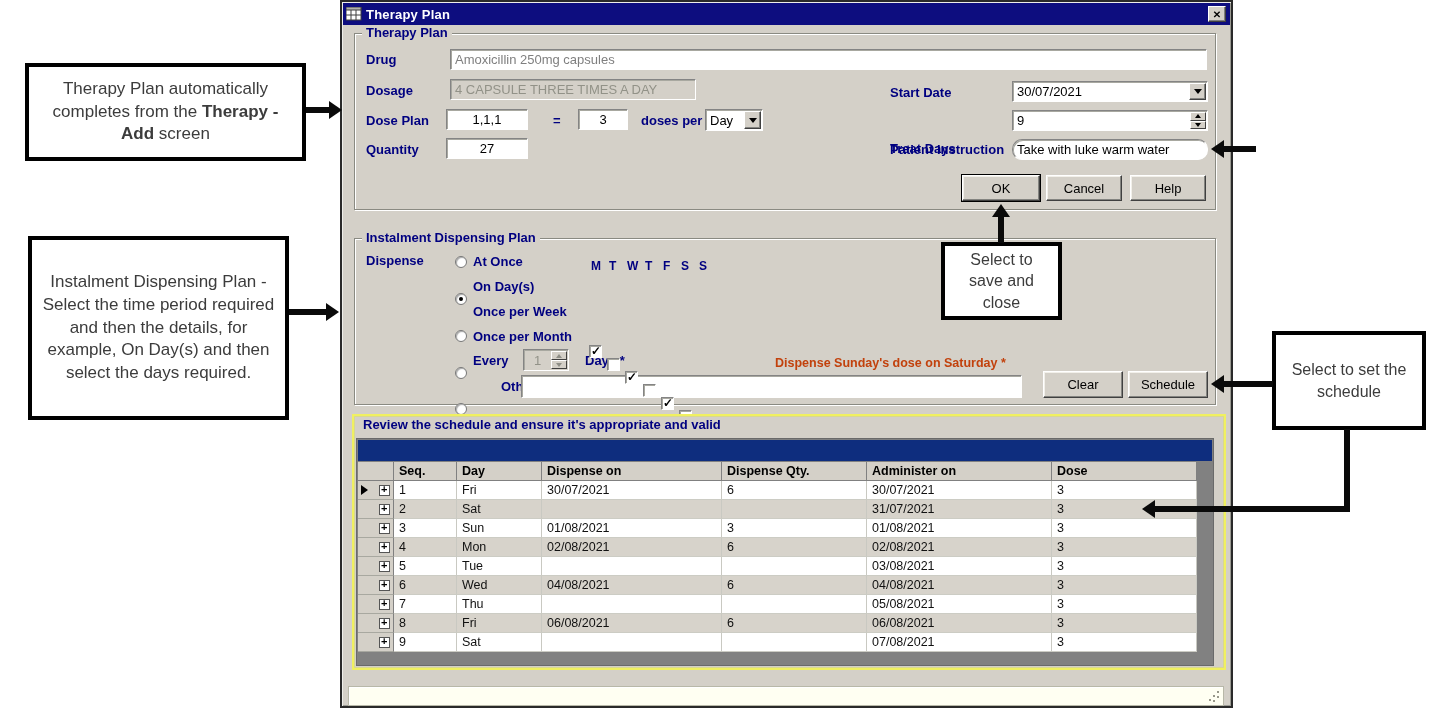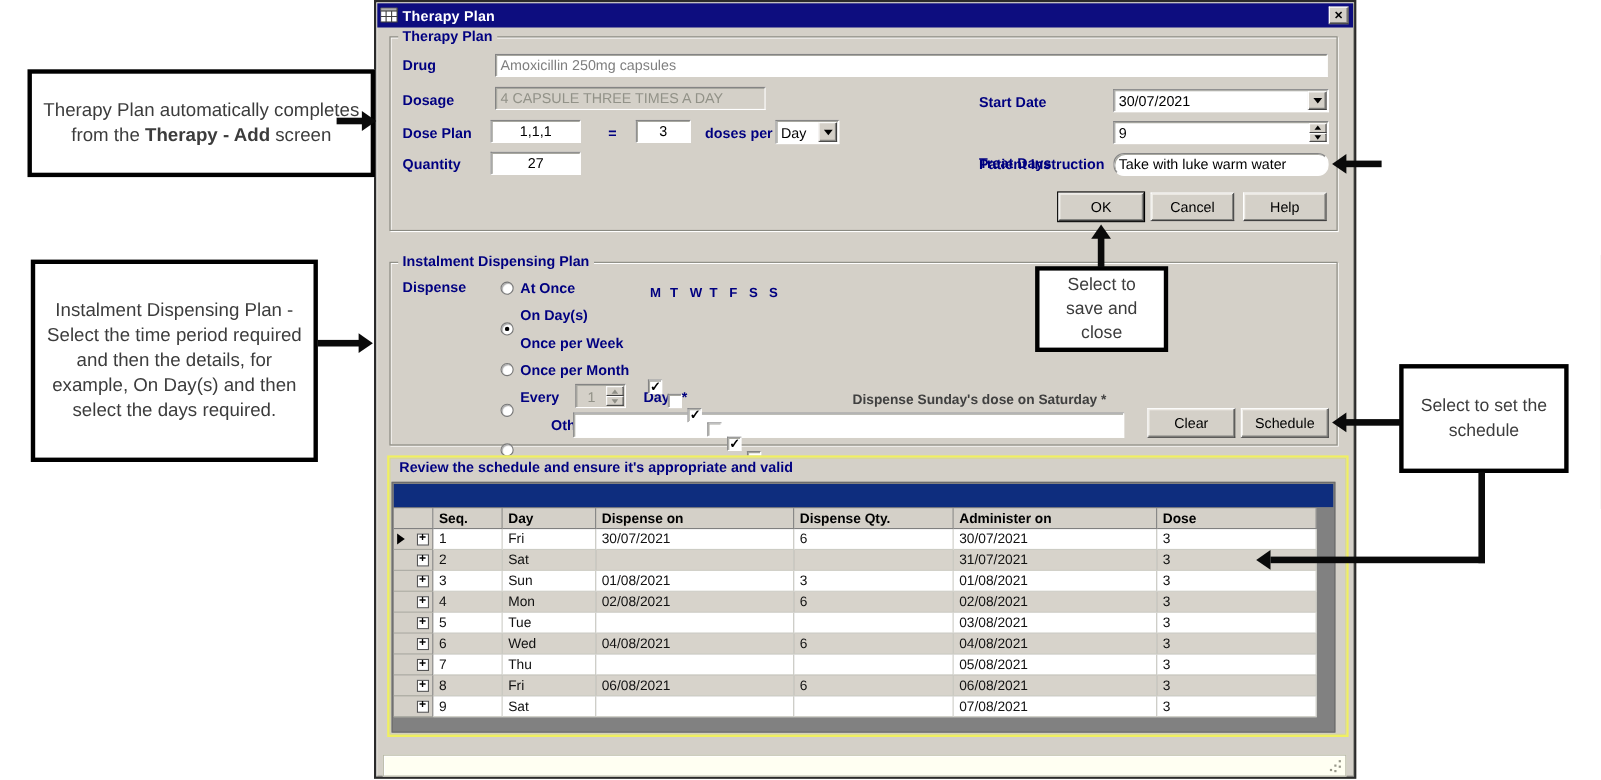--- a/index.html
+++ b/index.html
@@ -21,21 +21,21 @@
   .title-text{color:#fff;font-weight:bold;font-size:13px;letter-spacing:.2px;}
   .close-btn{position:absolute;right:4px;top:3px;width:18px;height:16px;background:var(--win-gray);
     border:1px solid;border-color:#fff #404040 #404040 #fff;box-shadow:inset -1px -1px 0 #808080;
     font-size:10px;font-weight:bold;display:flex;align-items:center;justify-content:center;color:#000;}
 
   
   .groupbox{border:1px solid #8a8a82;box-shadow:1px 1px 0 #fff, inset 1px 1px 0 #fff;}
   .group-label{background:var(--win-gray);color:var(--label-navy);font-weight:bold;font-size:13px;
     padding:0 4px;line-height:14px;}
   .lbl{color:var(--label-navy);font-weight:bold;font-size:13px;white-space:nowrap;}
-  .dis-lbl{color:#404040;font-weight:bold;font-size:12.5px;white-space:nowrap;}
+  .dis-lbl{color:#c2410c;font-weight:bold;font-size:12.5px;white-space:nowrap;}
 
   
   .sunken{background:#fff;border:1px solid;border-color:#848484 #fff #fff #848484;
     box-shadow:inset 1px 1px 0 #a8a8a0;font-size:13px;color:#000;
     display:flex;align-items:center;padding:0 4px;white-space:nowrap;overflow:hidden;}
   .sunken.center{justify-content:center;}
   .sunken.gray{background:var(--win-gray);color:#929288;}
   .btn{background:var(--win-gray);border:1px solid;border-color:#ffffff #404040 #404040 #ffffff;
     box-shadow:inset -1px -1px 0 #848480, inset 1px 1px 0 #f2f0ea;
     display:flex;align-items:center;justify-content:center;font-size:13px;color:#000;}
@@ -339,21 +339,21 @@
       <div class="cell c5">07/08/2021</div>
       <div class="cell c6">3</div>
     </div>
   </div>
 
   <div class="abs statusbar" style="left:348px;top:686px;width:876px;height:20px;">
     <span style="font-size:11px;color:#666;"></span>
     <div class="grip"></div>
   </div>
 
-  <div class="abs callout" style="left:25px;top:63px;width:316px;height:98px;">
+  <div class="abs callout" style="left:25px;top:63px;width:281px;height:98px;">
     <span><span>Therapy Plan automatically completes from the </span><b>Therapy - Add</b><span> screen</span></span>
   </div>
   <div class="abs aline" style="left:306px;top:107px;width:24px;height:6px;"></div>
   <div class="abs ahead-r" style="left:329px;top:101px;"></div>
 
   <div class="abs callout" style="left:28px;top:236px;width:261px;height:184px;">
     <span>Instalment Dispensing Plan - Select the time period required and then the details, for example, On Day(s) and then select the days required.</span>
   </div>
   <div class="abs aline" style="left:289px;top:309px;width:38px;height:6px;"></div>
   <div class="abs ahead-r" style="left:326px;top:303px;"></div>

